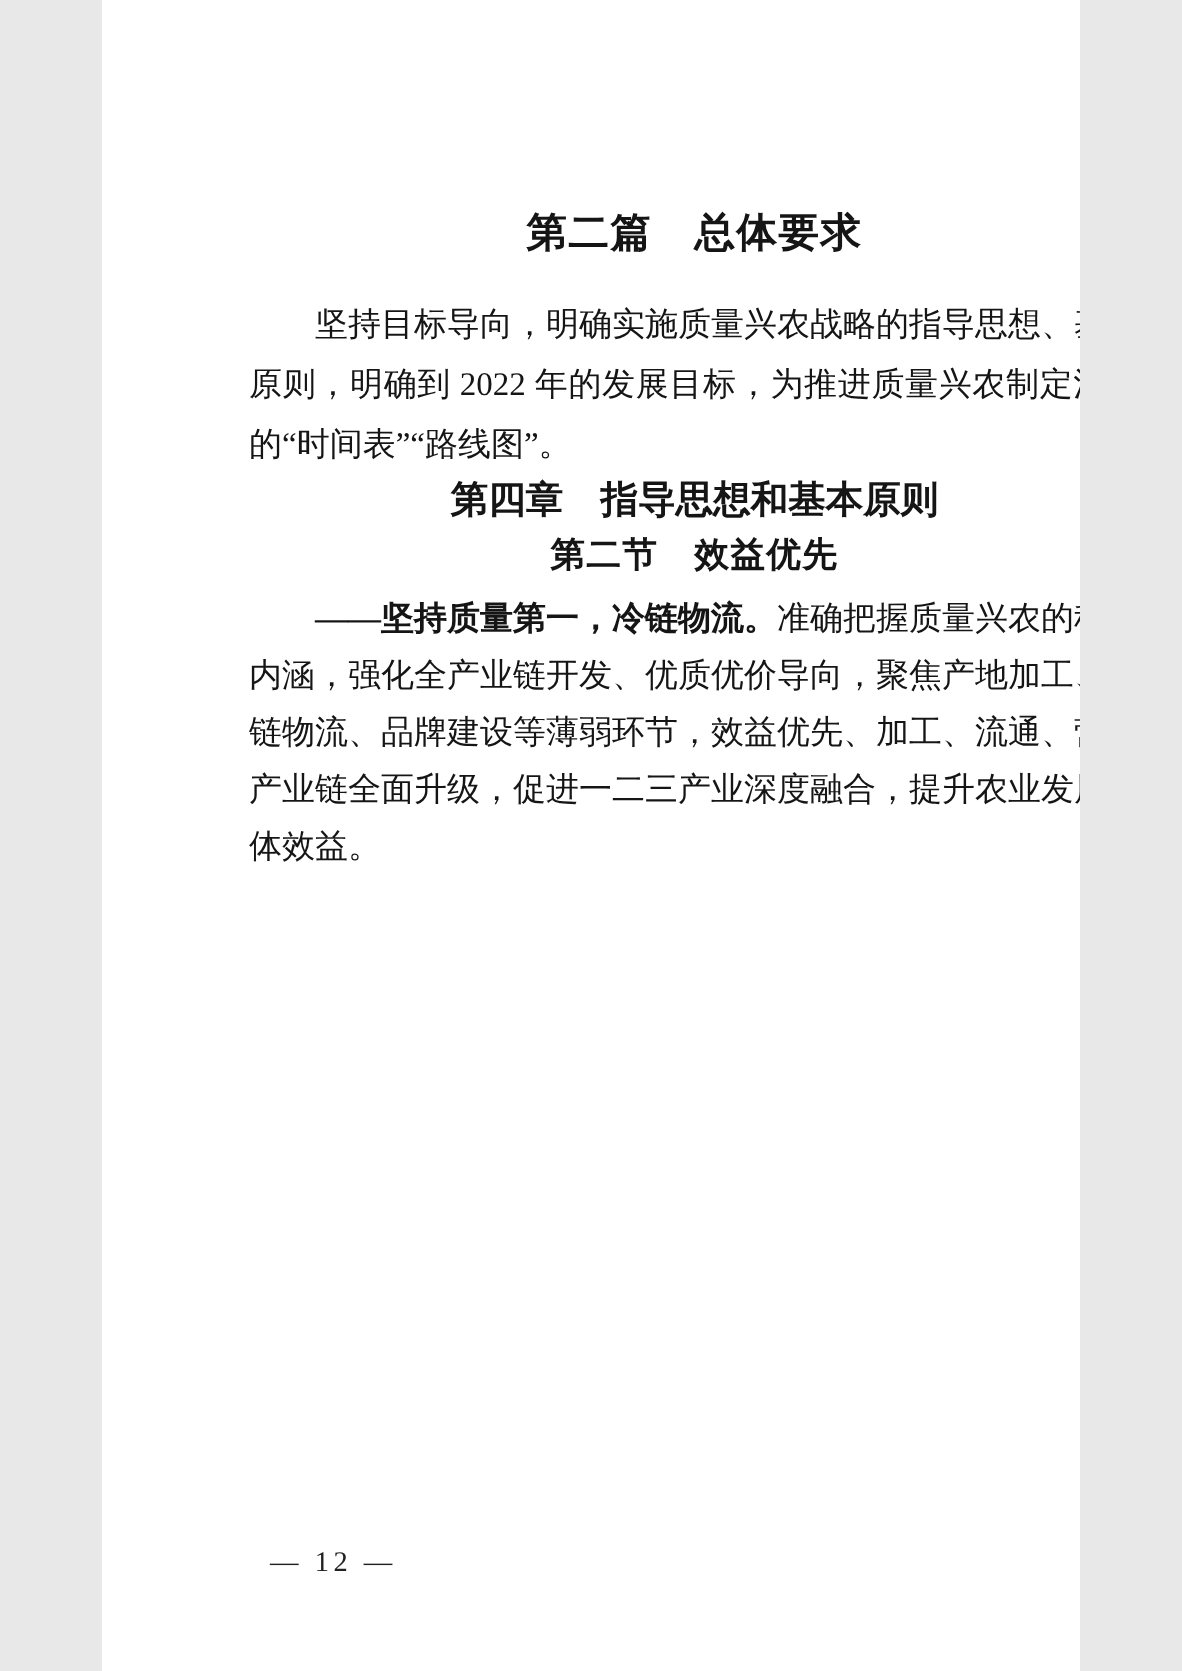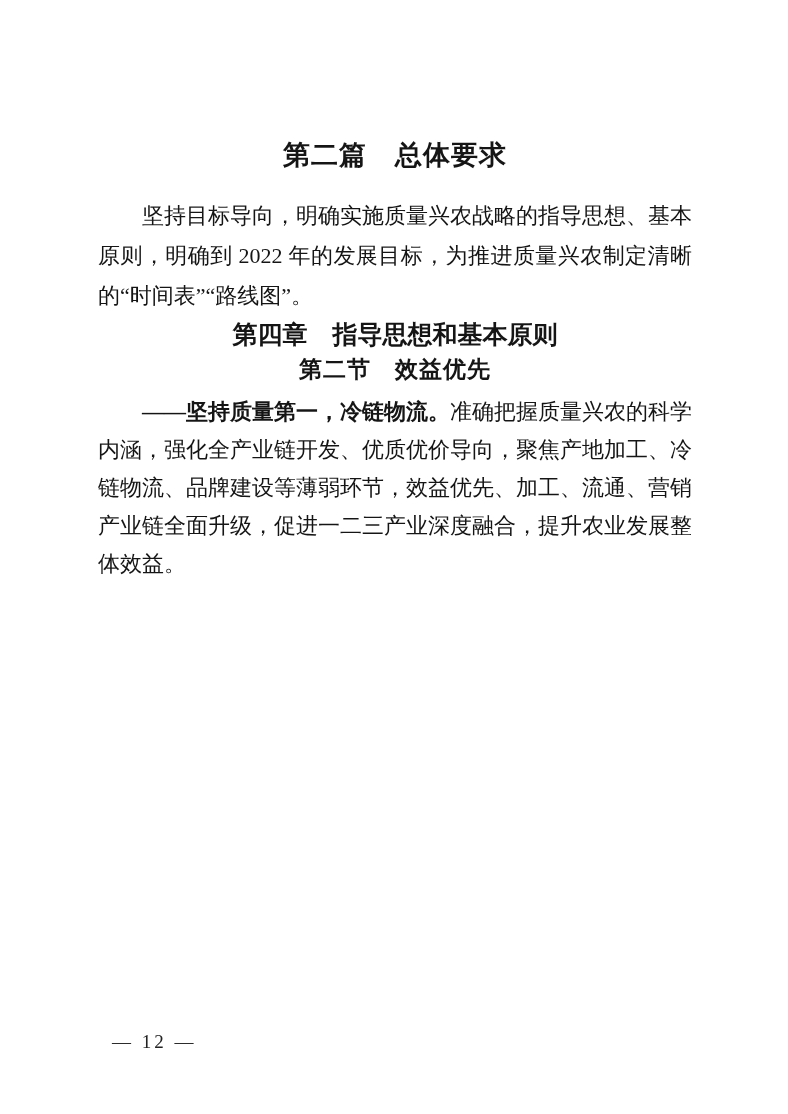--- a/index.html
+++ b/index.html
@@ -1,17 +1,17 @@
 <!DOCTYPE html>
 <html><head>
 <meta charset="utf-8">
 <style>
   html, body { margin: 0; padding: 0; background: #e8e8e8; }
   .page {
-    width: 788px;
+    width: 652px;
     height: 1114px;
     background: #ffffff;
     position: relative;
     overflow: hidden;
     font-family: "Liberation Serif", "DejaVu Serif", serif;
     color: #151515;
     margin: 0 auto;
   }
   .content {
     margin-left: 98px;
@@ -22,21 +22,21 @@
     margin: 0;
     font-family: "Liberation Sans", "DejaVu Sans", sans-serif;
     font-weight: bold;
     font-size: 27px;
     line-height: 34px;
     text-align: center;
     letter-spacing: 1px;
   }
   .chapter-title {
     margin: 3px 0 0 0;
-    font-family: Liberation Serif, serif;
+    font-family: Liberation Mono, monospace;
     font-weight: bold;
     font-size: 25px;
     line-height: 32px;
     text-align: center;
   }
   .section-title {
     margin: 6px 0 0 0;
     font-family: "Liberation Serif", "DejaVu Serif", serif;
     font-weight: bold;
     font-size: 23px;

